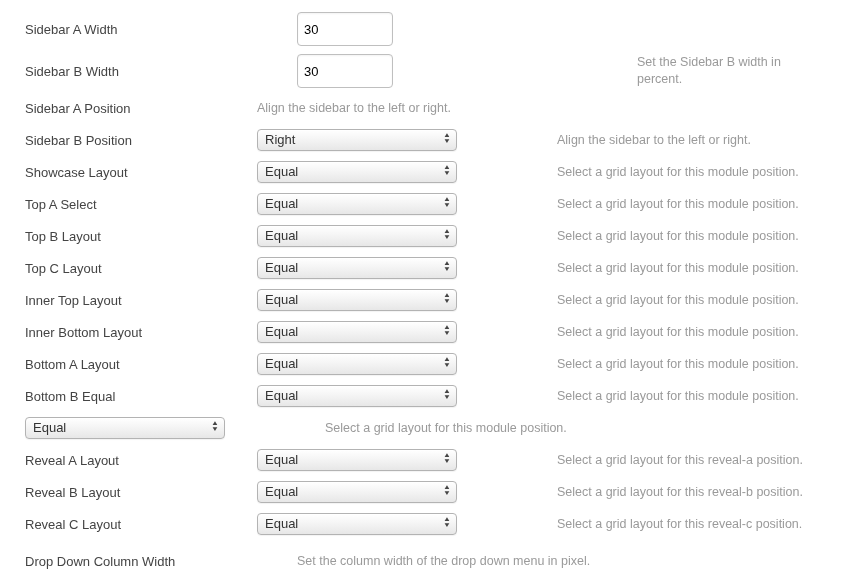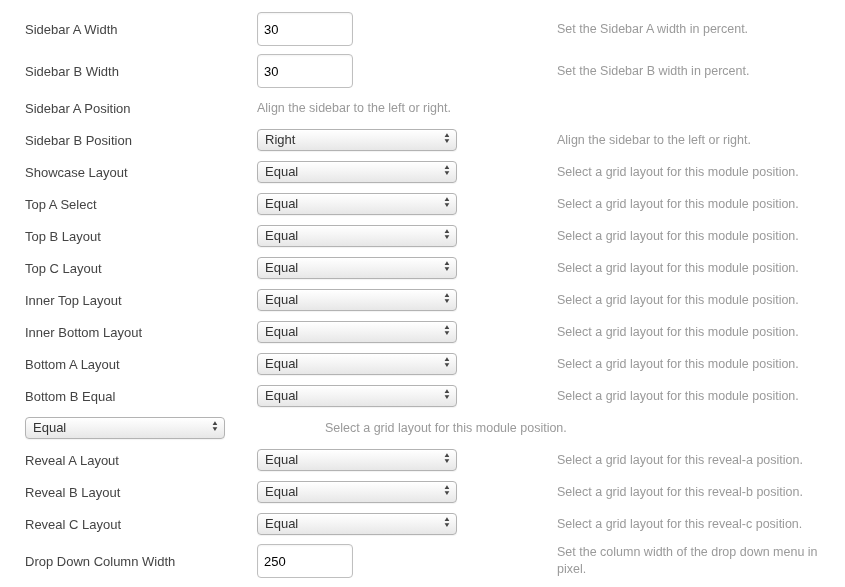--- a/index.html
+++ b/index.html
@@ -10,21 +10,21 @@
     background: #fff;
     padding: 8px 0 0 0;
     width: 845px;
   }
   .form-row {
     display: flex;
     align-items: center;
     min-height: 32px;
     padding: 0 10px 0 25px;
   }
-  .form-row.text-row { min-height: 42px; }
+  .form-row.text-row { min-height: 42px; gap: 40px; }
   .label-col {
     width: 232px;
     flex-shrink: 0;
     color: #444;
     font-size: 13px;
   }
   .control-col {
     width: 300px;
     flex-shrink: 0;
     display: flex;
@@ -94,21 +94,20 @@
 </style>
 </head>
 <body>
 
 <div id="form-container">
     <div class="form-row text-row">
       <div class="label-col">Sidebar A Width</div>
       <div class="control-col">
         <input type="text" class="text-input" value="30" style="">
       </div>
-      <div class="help-col">Set the Sidebar A width in percent.</div>
     </div>
     <div class="form-row text-row">
       <div class="label-col">Sidebar B Width</div>
       <div class="control-col">
         <input type="text" class="text-input" value="30" style="">
       </div>
       <div class="help-col">Set the Sidebar B width in percent.</div>
     </div>
     <div class="form-row">
       <div class="label-col">Sidebar A Position</div>
@@ -303,18 +302,15 @@
             <span class="t">▲</span>
             <span class="b">▼</span>
           </span>
           <select class="native-select"><option>Equal</option></select>
         </div>
       </div>
       <div class="help-col">Select a grid layout for this reveal-c position.</div>
     </div>
     <div class="form-row text-row">
       <div class="label-col">Drop Down Column Width</div>
-      <div class="control-col">
-        <input type="text" class="text-input" value="250" style="">
-      </div>
       <div class="help-col">Set the column width of the drop down menu in pixel.</div>
     </div>
   </div>
 
 </body></html>

